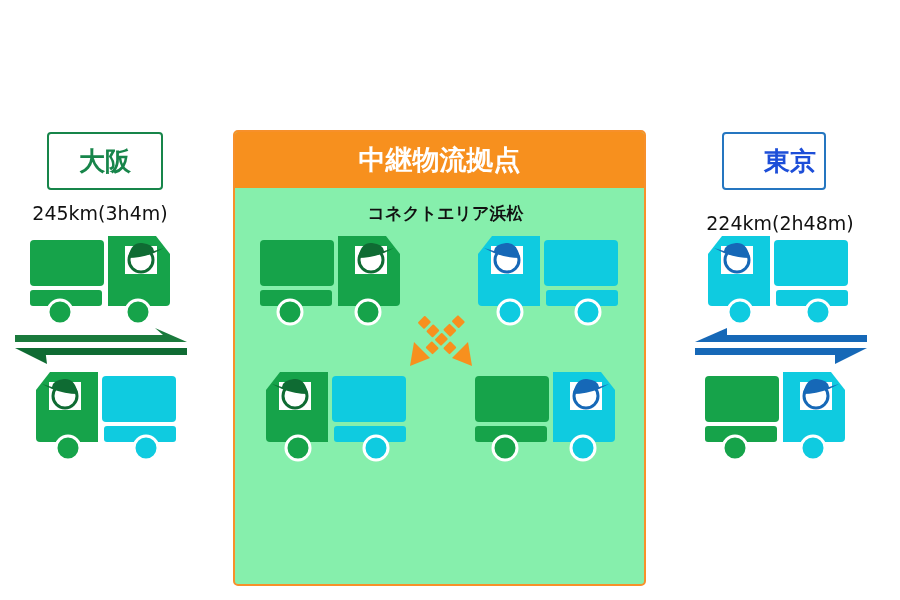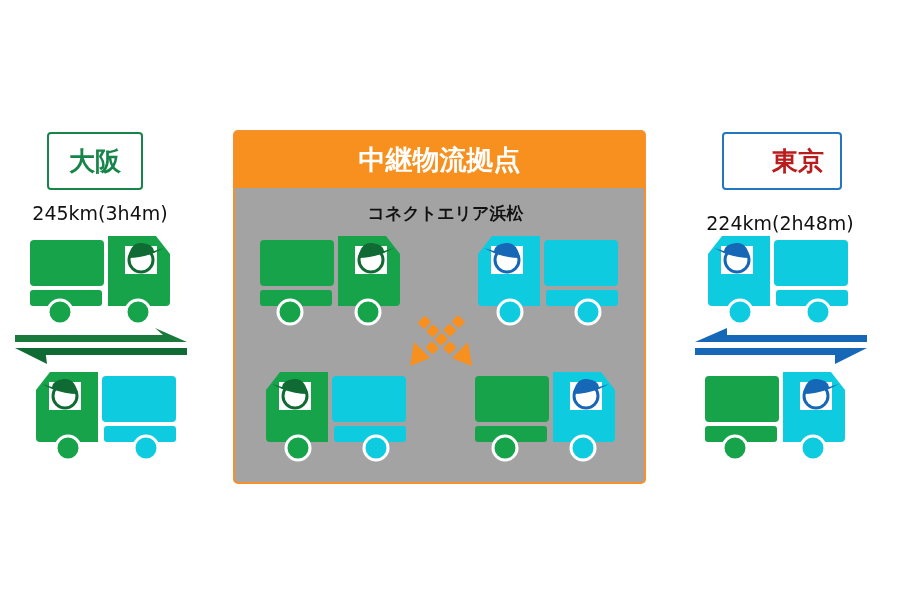--- a/index.html
+++ b/index.html
@@ -1,34 +1,34 @@
 <!DOCTYPE html>
 <html><head>
 <meta charset="utf-8">
 <style>
   html, body { margin:0; padding:0; }
   body { width:900px; height:600px; background:#ffffff; position:relative; overflow:hidden;
          font-family:"DejaVu Sans", "Liberation Sans", sans-serif; }
   .city-label { position:absolute; box-sizing:border-box; border:2px solid; border-radius:4px;
                 display:flex; align-items:center; justify-content:center; font-size:26px; font-weight:bold; background:#fff; }
   .dist { position:absolute; font-size:19px; font-weight:normal; color:#111; white-space:nowrap; text-align:center; }
-  .hub { position:absolute; left:233px; top:130px; width:413px; height:354px; box-sizing:border-box;
-         border:2px solid #f7902a; border-radius:5px; background:#a3a3a3; }
+  .hub { position:absolute; left:233px; top:130px; width:413px; height:456px; box-sizing:border-box;
+         border:2px solid #f7902a; border-radius:5px; background:#86efac; }
   .hub-head { position:absolute; left:0; top:0; right:0; height:56px; background:#f7901e;
               display:flex; align-items:center; justify-content:center; color:#fff; font-size:27px; font-weight:bold; border-radius:3px 3px 0 0; }
   .hub-sub { position:absolute; left:12px; right:0; top:70px; text-align:center; font-size:17px; font-weight:bold; color:#111; }
   svg { position:absolute; overflow:visible; }
 </style>
 </head>
 <body>
 
-<div class="city-label" style="left:47px; top:132px; width:96px; height:58px; border-color:#17854a; color:#17854a;">大阪</div>
+<div class="city-label" style="left:47px; top:132px; width:116px; height:58px; border-color:#17854a; color:#17854a;">大阪</div>
 <div class="dist" style="left:0px; top:202px; width:200px;">245km(3h4m)</div>
 
-<div class="city-label" style="left:722px; top:132px; width:120px; height:58px; border-color:#2576c0; color:#b91c1c;padding-left:32px;">東京</div>
+<div class="city-label" style="left:722px; top:132px; width:104px; height:58px; border-color:#2576c0; color:#1d4ed8;padding-left:32px;">東京</div>
 <div class="dist" style="left:675px; top:212px; width:210px;">224km(2h48m)</div>
 
 <div class="hub">
   <div class="hub-head">中継物流拠点</div>
   <div class="hub-sub">コネクトエリア浜松</div>
 </div>
 
 <svg width="0" height="0" style="position:absolute">
   <defs>
     

